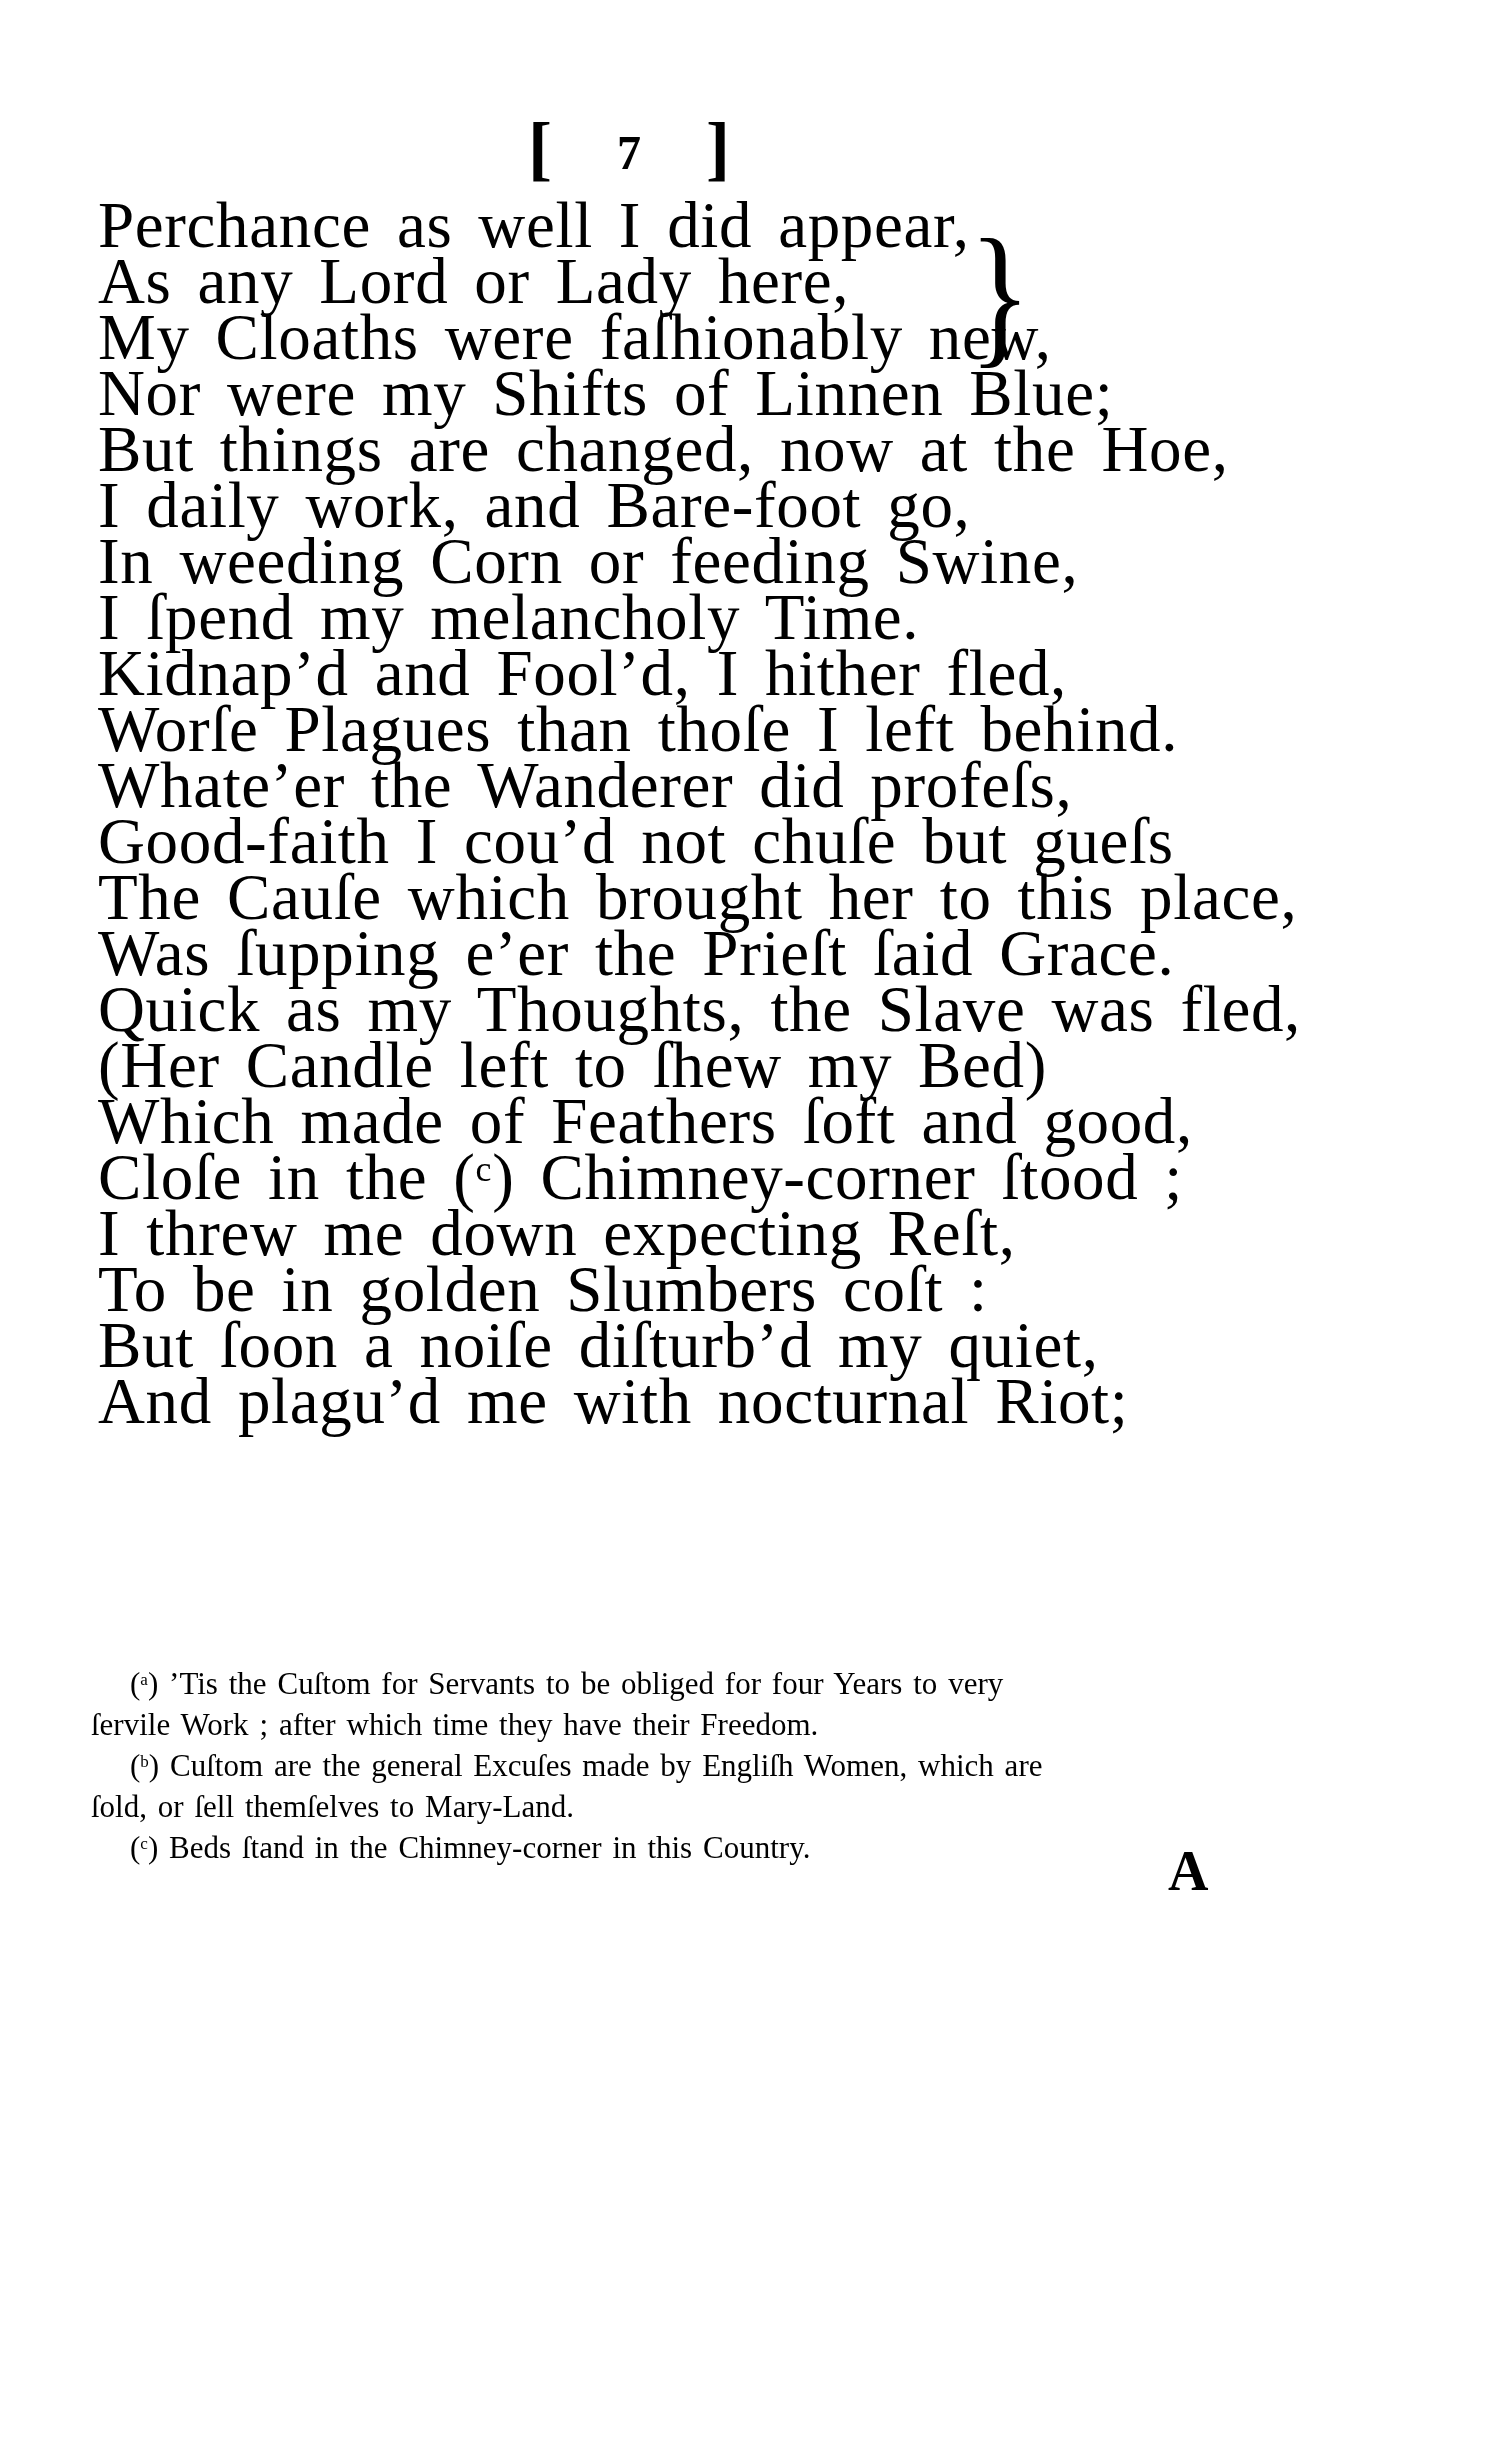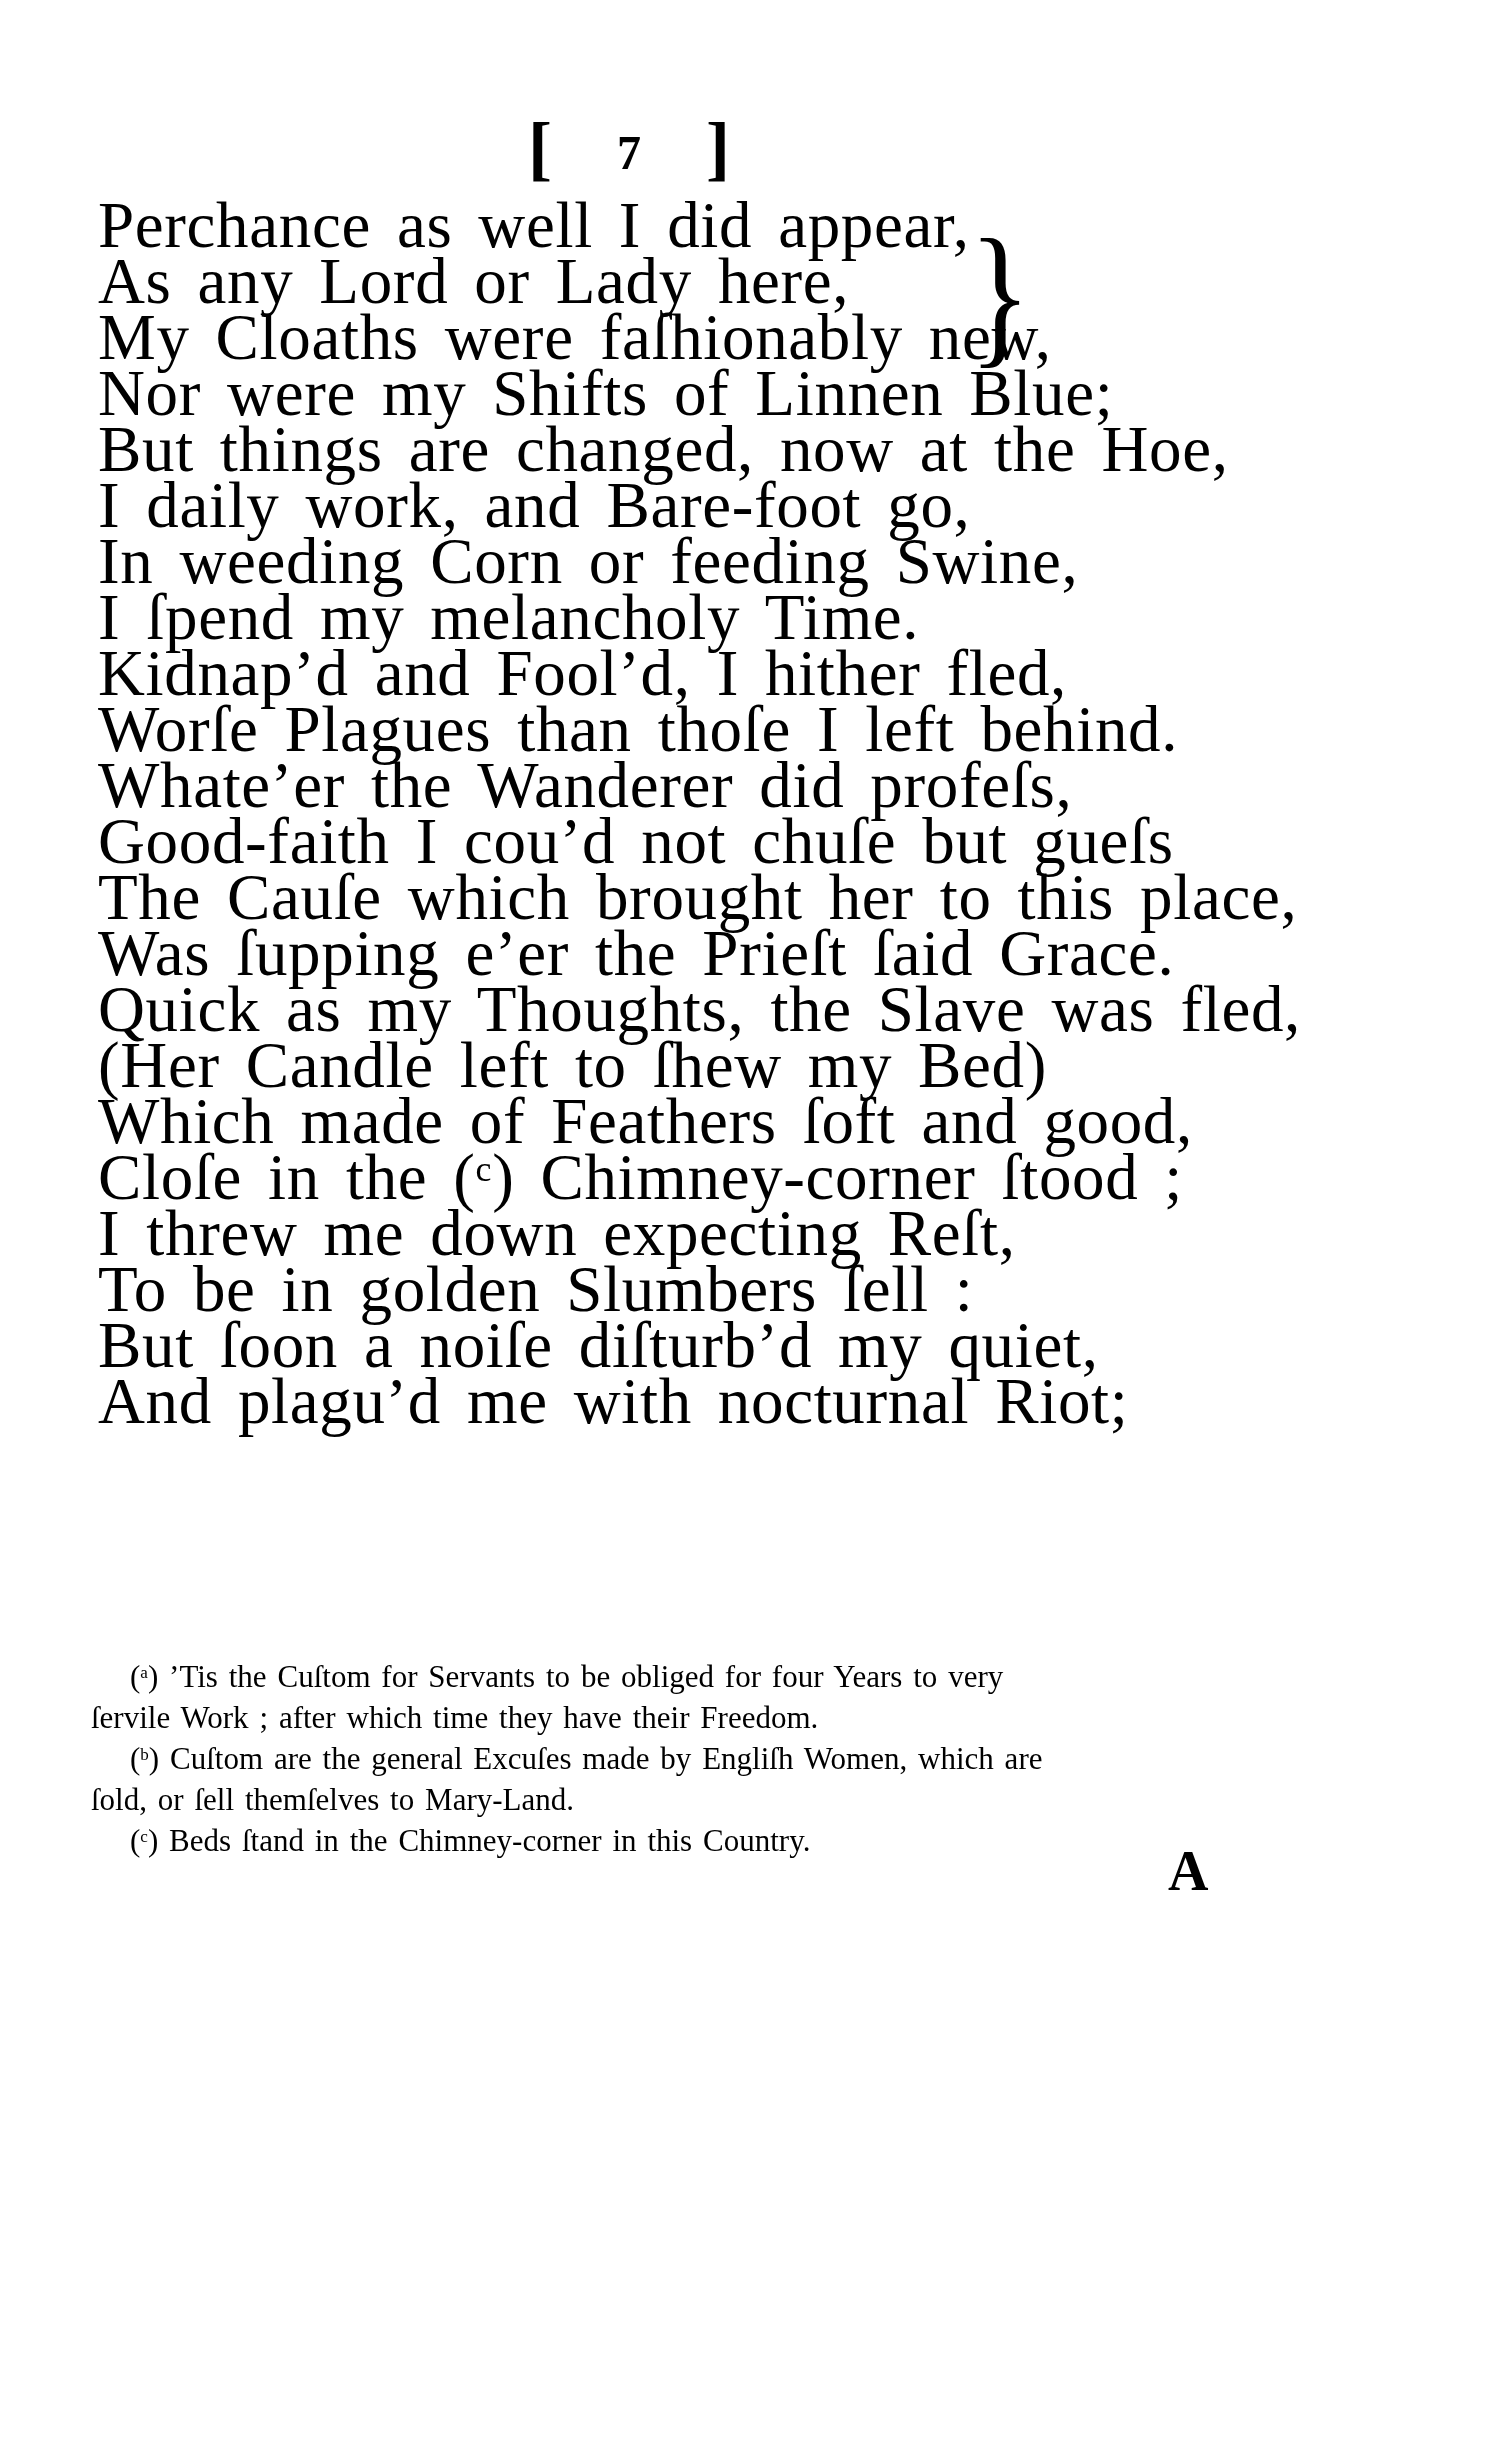--- a/index.html
+++ b/index.html
@@ -59,21 +59,21 @@
     transform:scaleX(0.82);
     transform-origin:left top;
   }
   
   .footnotes{
     position:absolute;
     top:1661px;
     left:91px;
     width:1102px;
     font-size:31px;
-    line-height:32px;
+    line-height:45px;
     word-spacing:0.10em;
     white-space:nowrap;
   }
   .fn-line{height:41px;}
   .fn-first{padding-left:39px;}
   .fn-italic{}
   
   .signature{
     position:absolute;
     left:1168px;
@@ -107,21 +107,21 @@
       <div class="poem-line"><span>Worſe Plagues than thoſe I left behind.</span></div>
       <div class="poem-line"><span>Whate’er the Wanderer did profeſs,</span></div>
       <div class="poem-line"><span>Good-faith I cou’d not chuſe but gueſs</span></div>
       <div class="poem-line"><span>The Cauſe which brought her to this place,</span></div>
       <div class="poem-line"><span>Was ſupping e’er the Prieſt ſaid Grace.</span></div>
       <div class="poem-line"><span>Quick as my Thoughts, the Slave was fled,</span></div>
       <div class="poem-line"><span>(Her Candle left to ſhew my Bed)</span></div>
       <div class="poem-line"><span>Which made of Feathers ſoft and good,</span></div>
       <div class="poem-line"><span>Cloſe in the (</span><span class="sup">c</span><span>) Chimney-corner ſtood ;</span></div>
       <div class="poem-line"><span>I threw me down expecting Reſt,</span></div>
-      <div class="poem-line"><span>To be in golden Slumbers ſell :</span></div>
+      <div class="poem-line"><span>To be in golden Slumbers coſt :</span></div>
       <div class="poem-line"><span>But ſoon a noiſe diſturb’d my quiet,</span></div>
       <div class="poem-line"><span>And plagu’d me with nocturnal Riot;</span></div>
     </div>
 
   <div class="brace">}</div>
 
   <div class="footnotes" id="footnotes">
       <div class="fn-line fn-first"><span>(</span><span class="sup">a</span><span>) ’Tis the Cuſtom for Servants to be obliged for four Years to very</span></div>
       <div class="fn-line"><span>ſervile Work ; after which time they have their Freedom.</span></div>
       <div class="fn-line fn-first"><span>(</span><span class="sup">b</span><span>) Cuſtom are the general Excuſes made by </span><span class="fn-italic">Engliſh</span><span> Women, which are</span></div>

